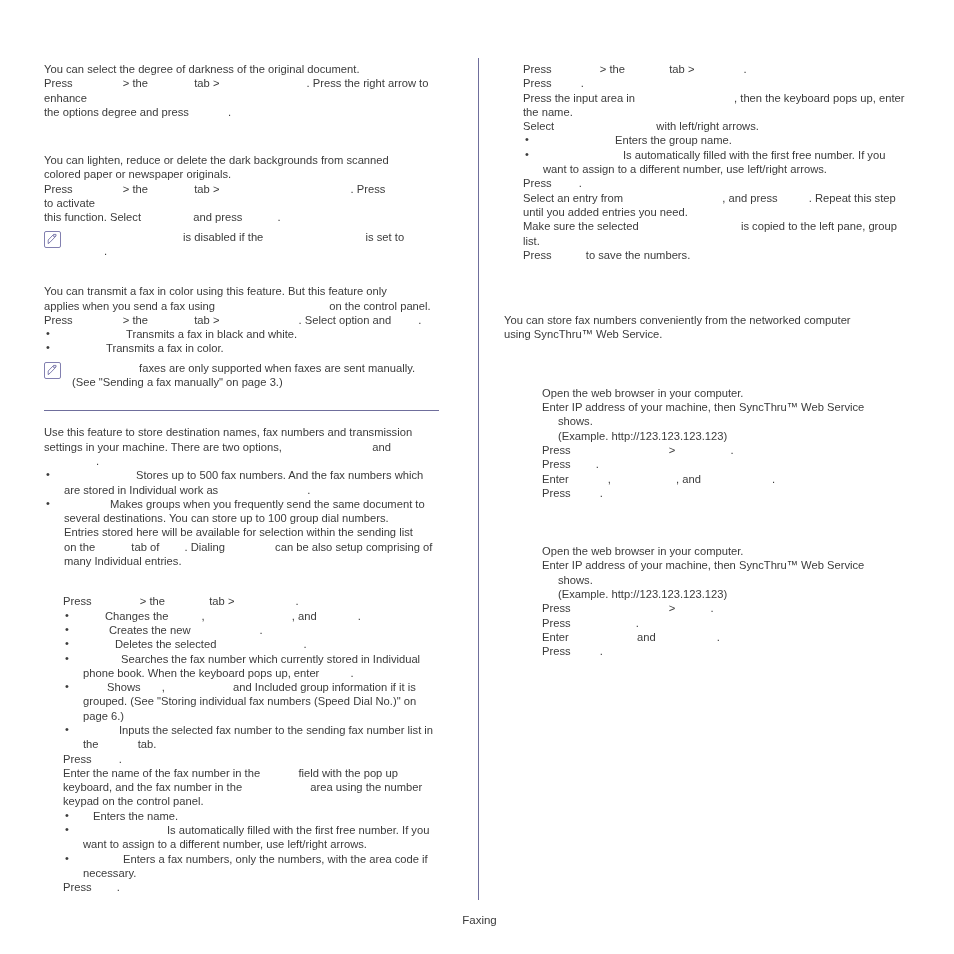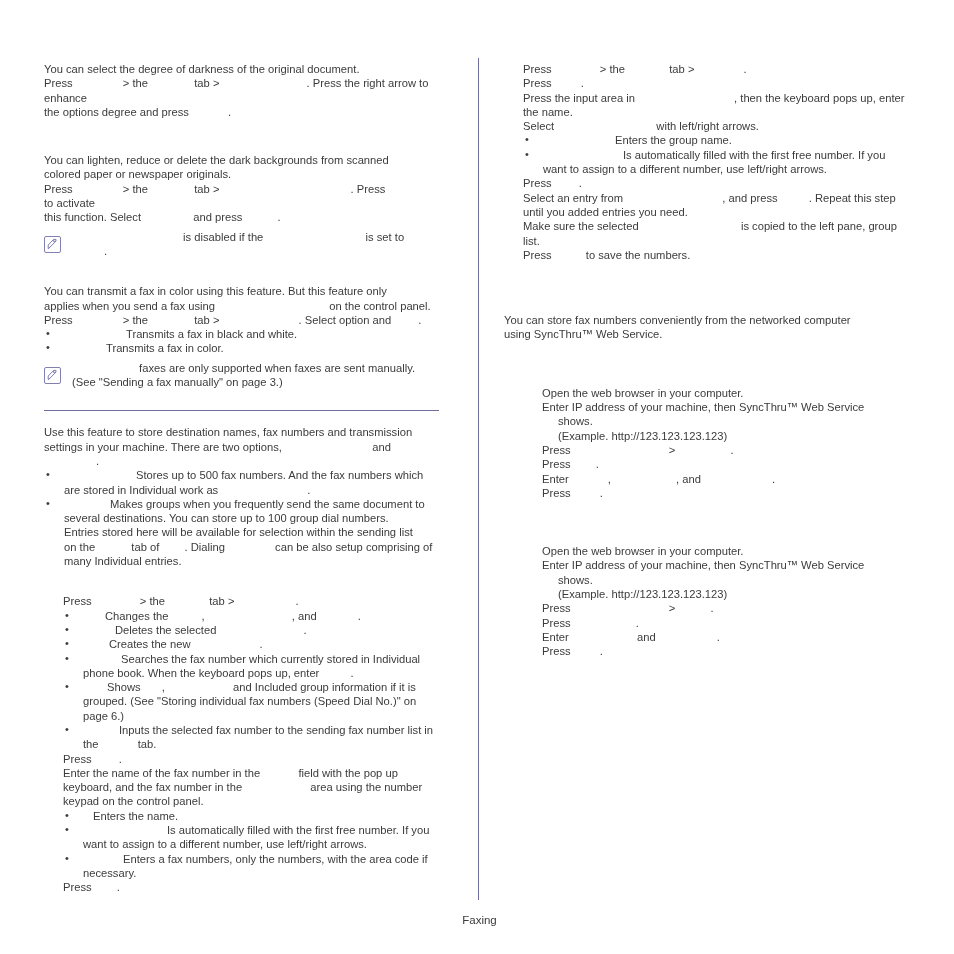--- a/index.html
+++ b/index.html
@@ -95,21 +95,21 @@
 
   
   .gapword {
     display: inline-block;
     vertical-align: baseline;
   }
 
   
   .note-row {
     display: flex;
-    align-items: center;
+    align-items: flex-start;
     gap: 0px;
   }
   .note-icon {
     flex: 0 0 auto;
     width: 17px;
     height: 17px;
     margin-top: 1px;
     margin-right: 11px;
   }
   .note-icon svg { display: block; }
@@ -281,26 +281,26 @@
         <span class="gapword" style="width:58px"></span><span>.</span>
       </p>
       <ul class="bullets">
         <li>
           <span class="gapword" style="width:22px"></span><span>Changes the</span>
           <span class="gapword" style="width:30px"></span><span>,</span>
           <span class="gapword" style="width:84px"></span><span>, and</span>
           <span class="gapword" style="width:38px"></span><span>.</span>
         </li>
         <li>
+          <span class="gapword" style="width:26px"></span><span>Creates the new</span>
+          <span class="gapword" style="width:66px"></span><span>.</span>
+        </li>
+        <li>
           <span class="gapword" style="width:32px"></span><span>Deletes the selected</span>
           <span class="gapword" style="width:84px"></span><span>.</span>
-        </li>
-        <li>
-          <span class="gapword" style="width:26px"></span><span>Creates the new</span>
-          <span class="gapword" style="width:66px"></span><span>.</span>
         </li>
         <li>
           <span class="gapword" style="width:38px"></span><span>Searches the fax number which currently stored in Individual</span><br>
           <span>phone book. When the keyboard pops up, enter</span>
           <span class="gapword" style="width:28px"></span><span>.</span>
         </li>
         <li>
           <span class="gapword" style="width:24px"></span><span>Shows</span>
           <span class="gapword" style="width:18px"></span><span>,</span>
           <span class="gapword" style="width:62px"></span>

